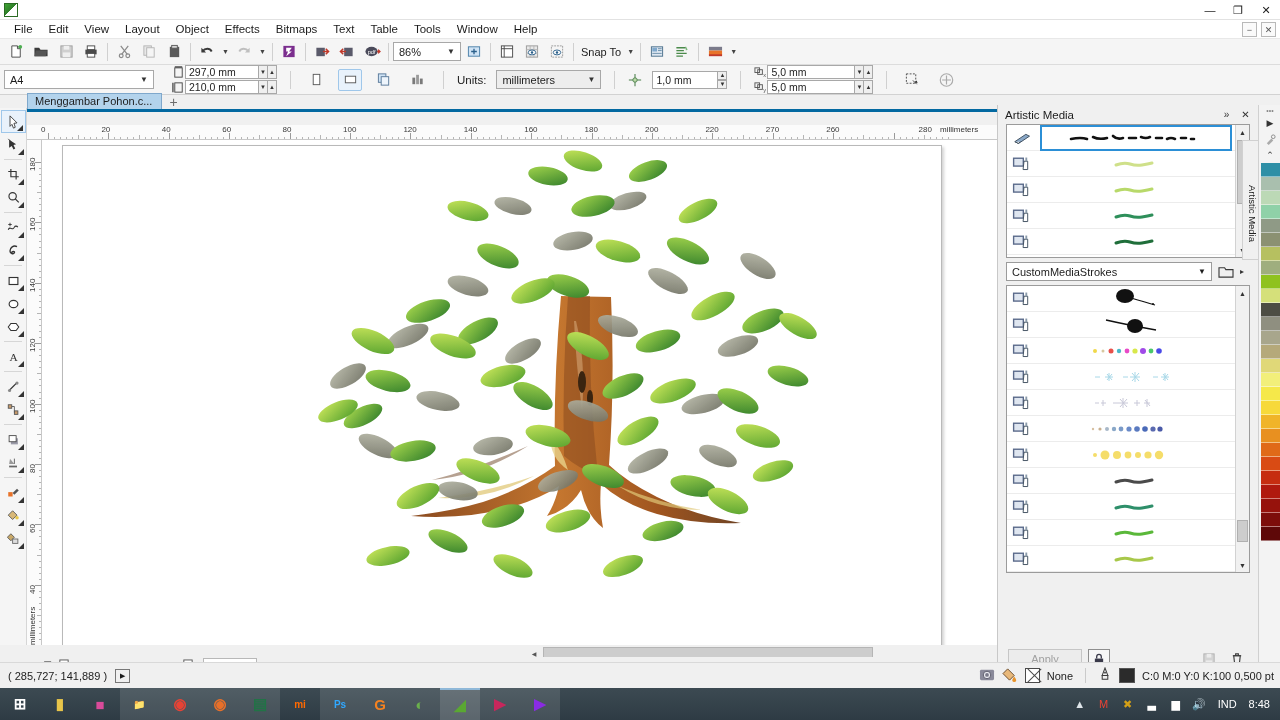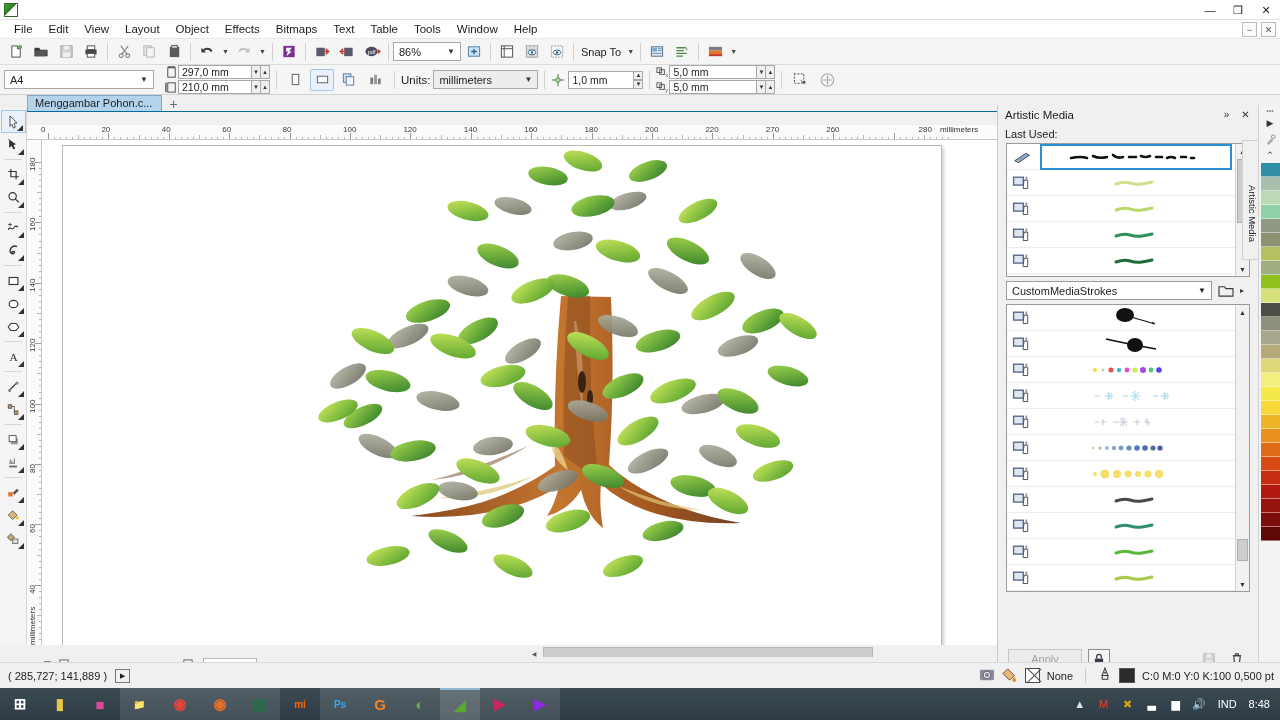--- a/index.html
+++ b/index.html
@@ -34,31 +34,31 @@
   .tbsep { width:1px; height:18px; background:#d0d0d0; margin:0 3px; }
   .tbarrow { width:11px; height:22px; display:flex;align-items:center;justify-content:center;
     font-size:7px; color:#444; }
   .combo { height:19px; border:1px solid #a8a8a8; background:#fff; display:flex;
     align-items:center; padding:0 2px 0 5px; font-size:11px; }
   .combo .cv { flex:1; }
   .combo .cb { width:14px; text-align:center; font-size:8px; color:#333; }
 
   
   #toolbar2 { height:30px; background:#f5f5f5; border-bottom:1px solid #d2d2d2;
-    display:flex; align-items:center; padding:0 4px; gap:3px; }
+    display:flex; align-items:center; padding:0 4px; gap:10px; }
   .spinbox { border:1px solid #a8a8a8; background:#fff; height:14px; width:74px;
     font-size:10.5px; display:flex; align-items:center; padding-left:3px; }
   .spinwrap { display:flex; align-items:center; }
   .spbtns { display:flex; }
   .spb { width:9px;height:14px;border:1px solid #a8a8a8;border-left:none;background:#efefef;
      font-size:6px;display:flex;align-items:center;justify-content:center;color:#333;}
 
   
   #tabbar { height:17px; background:#f0f0f0; display:flex; align-items:flex-end;
-    padding-left:27px; border-bottom:1px solid #0369a1; }
+    padding-left:27px; border-bottom:3px solid #0369a1; }
   .doctab { background:#b3d3ec; border:1px solid #7fa8cc; border-bottom:none;
     padding:1px 9px 1px 7px; font-size:11px; height:16px; line-height:13px;
     max-width:140px; overflow:hidden; white-space:nowrap; }
   .newtab { padding:0 7px; font-size:14px; color:#6d6d6d; line-height:14px; }
 
   
   #toolbox { position:absolute; left:0; top:108px; width:27px; bottom:75px;
     background:#f5f5f5; border-right:1px solid #d6d6d6; padding-top:2px; }
   .tool { width:25px; height:23px; margin:0 1px; display:flex; align-items:center;
     justify-content:center; position:relative; }
@@ -1017,21 +1017,20 @@
   </div>
   <div class="pagetab">Page 1</div>
 </div>
 
 <div id="docker">
   <div id="dockhdr">
     <span>Artistic Media</span>
     <span class="dbtn" style="right:24px;">»</span>
     <span class="dbtn" style="right:5px;">✕</span>
   </div>
-  <div class="dock-sec">Last Used:</div>
 
   <div class="listbox" style="height:134px;">
     <div style="position:absolute;left:0;right:14px;top:0;bottom:0;overflow:hidden;">
       <div class="lrow sel">
         <span class="licon">
           <svg width="22" height="16" viewBox="0 0 24 16">
               <path d="M2 12l12-8 4 2-12 8z" fill="#8aa8c8" stroke="#3a4a5a"></path>
               <path d="M2 12l4 2 2-2" fill="#d8d8d8" stroke="#3a4a5a"></path>
             </svg>
         </span>

